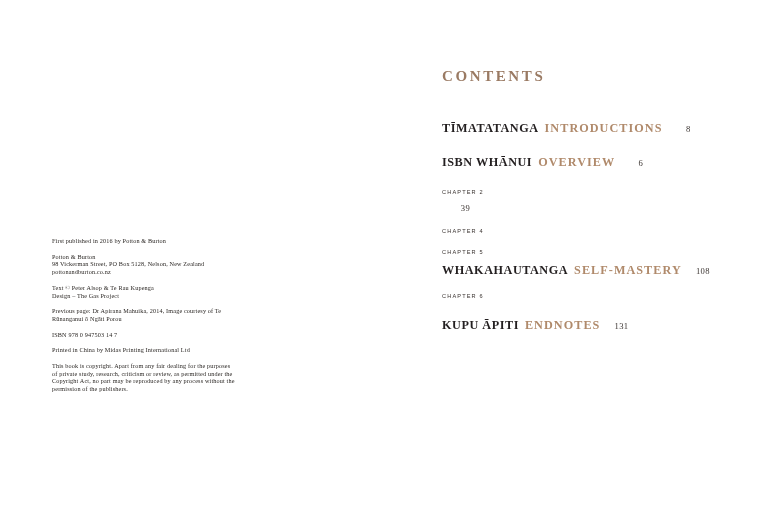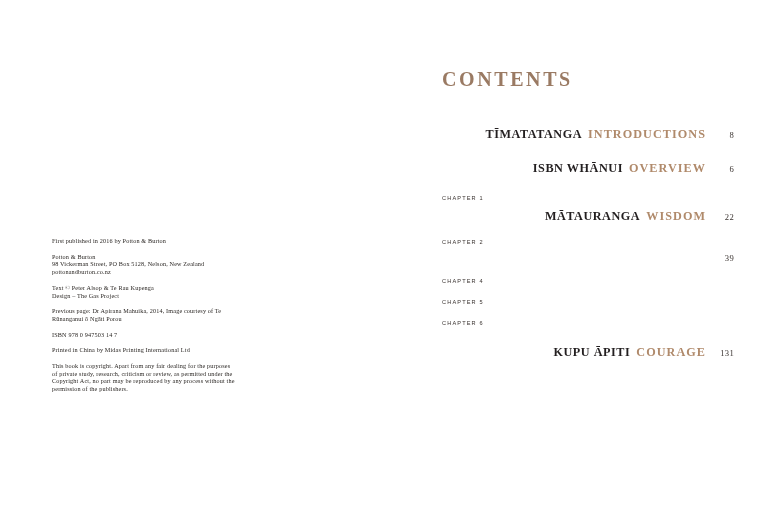--- a/index.html
+++ b/index.html
@@ -44,21 +44,21 @@
   
   .right-page {
     position: absolute;
     left: 442px;
     top: 68px;
     width: 292px;
   }
   .contents-title {
     font-family: "Liberation Serif", serif;
     font-weight: bold;
-    font-size: 20px;
+    font-size: 15px;
     letter-spacing: 2.6px;
     color: #9a7a63;
     margin: 0 0 36px 0;
   }
 
   .toc {
     display: block;
   }
   .toc-entry {
     position: relative;
@@ -75,21 +75,21 @@
     font-family: "Liberation Sans", sans-serif;
     font-size: 5.6px;
     letter-spacing: 1.15px;
     color: #3a3330;
     text-transform: uppercase;
     margin-bottom: 3.5px;
   }
   .toc-line {
     display: flex;
     align-items: baseline;
-    justify-content: flex-end;
+    justify-content: flex-start;
     margin-top: 8px;
   }
   .toc-titles {
     font-family: "Liberation Serif", serif;
     font-weight: bold;
     font-size: 12.2px;
     letter-spacing: 0.55px;
     white-space: nowrap;
   }
   .maori {
@@ -155,41 +155,38 @@
           <div class="page-num">8</div>
         </div>
       </div>
       <div class="toc-entry major">
         <div class="toc-line">
           <div class="toc-titles"><span class="maori">ISBN WHĀNUI</span><span class="english">OVERVIEW</span></div>
           <div class="page-num">6</div>
         </div>
       </div>
       <div class="toc-entry">
-        <div class="chapter-label">CHAPTER 1</div>
-        <div class="toc-line">
-          <div class="toc-titles"><span class="maori">MĀTAURANGA</span><span class="english">WISDOM</span></div>
-          <div class="page-num">22</div>
-        </div>
-      </div>
-      <div class="toc-entry">
         <div class="chapter-label">CHAPTER 2</div>
         <div class="toc-line">
           <div class="page-num">39</div>
         </div>
       </div>
       <div class="toc-entry">
         <div class="chapter-label">CHAPTER 4</div>
       </div>
       <div class="toc-entry">
         <div class="chapter-label">CHAPTER 5</div>
+        <div class="toc-line">
+          <div class="toc-titles"><span class="maori">WHAKAHAUTANGA</span><span class="english">SELF-MASTERY</span></div>
+          <div class="page-num">108</div>
+        </div>
       </div>
       <div class="toc-entry">
         <div class="chapter-label">CHAPTER 6</div>
       </div>
       <div class="toc-entry major endnotes">
         <div class="toc-line">
-          <div class="toc-titles"><span class="maori">KUPU ĀPITI</span><span class="english">COURAGE</span></div>
+          <div class="toc-titles"><span class="maori">KUPU ĀPITI</span><span class="english">ENDNOTES</span></div>
           <div class="page-num">131</div>
         </div>
       </div>
     </div>
 </div>
 
 </body></html>

